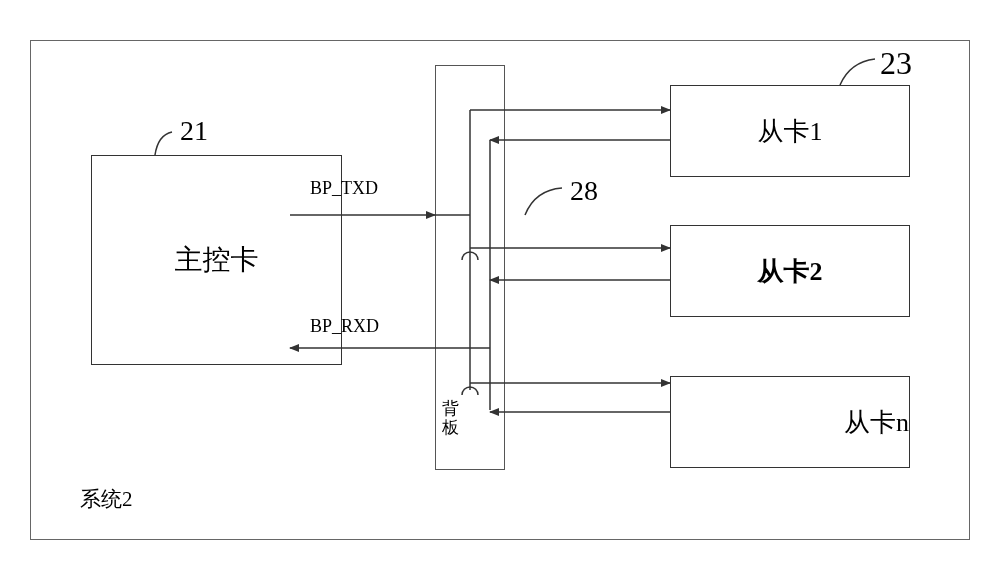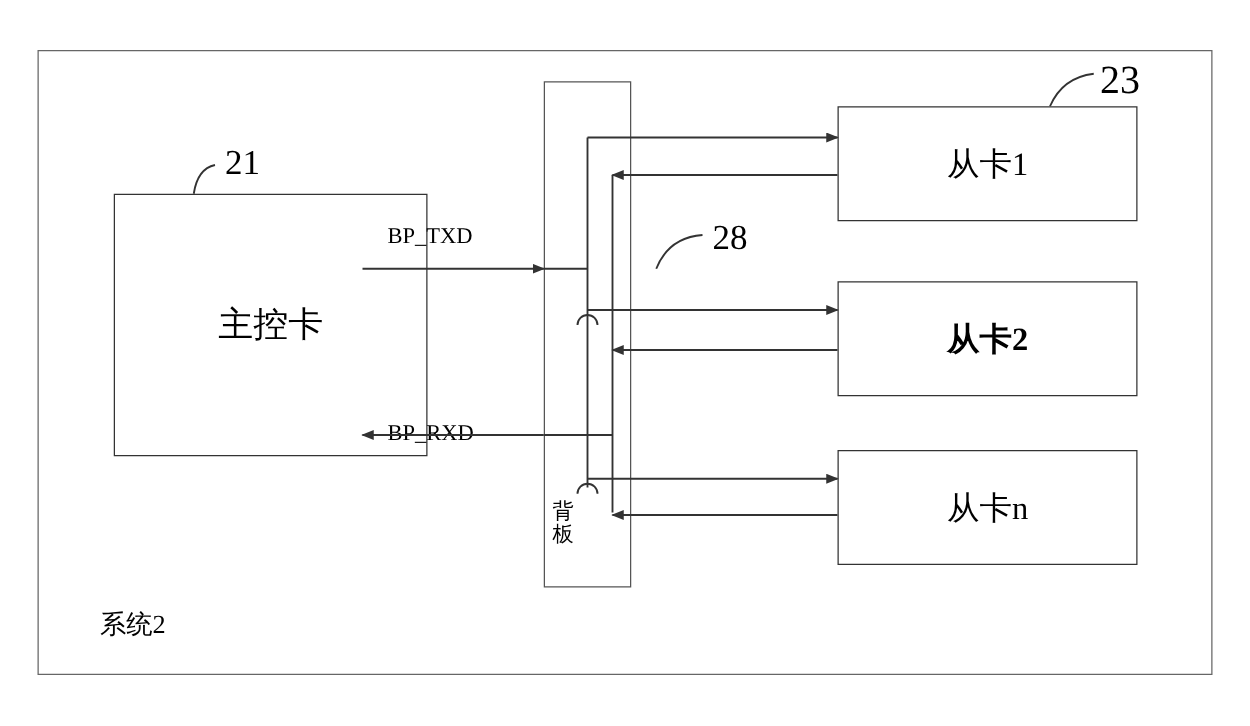--- a/index.html
+++ b/index.html
@@ -53,21 +53,21 @@
       width: 240px;
       height: 92px;
       border: 1.5px solid #333;
       display: flex;
       align-items: center;
       justify-content: center;
       font-size: 26px;
     }
     .slave1 { top: 85px; }
     .slave2 { top: 225px; font-weight: bold; }
-    .slave3 { top: 360px; }
+    .slave3 { top: 376px; justify-content: flex-end; }
     .label-21 {
       position: absolute;
       left: 180px;
       top: 115px;
       font-size: 28px;
     }
     .label-22 {
       position: absolute;
       left: 570px;
       top: 175px;
@@ -77,21 +77,21 @@
       position: absolute;
       left: 880px;
       top: 45px;
       font-size: 32px;
     }
     .sig-label {
       position: absolute;
       font-size: 18px;
     }
     .txd-label { left: 310px; top: 178px; text-align: right; }
-    .rxd-label { left: 310px; top: 336px; }
+    .rxd-label { left: 310px; top: 316px; }
     .sys-label {
       position: absolute;
       left: 80px;
       top: 485px;
       font-size: 21px;
     }
     svg.diagram-svg {
       position: absolute;
       left: 0;
       top: 0;

